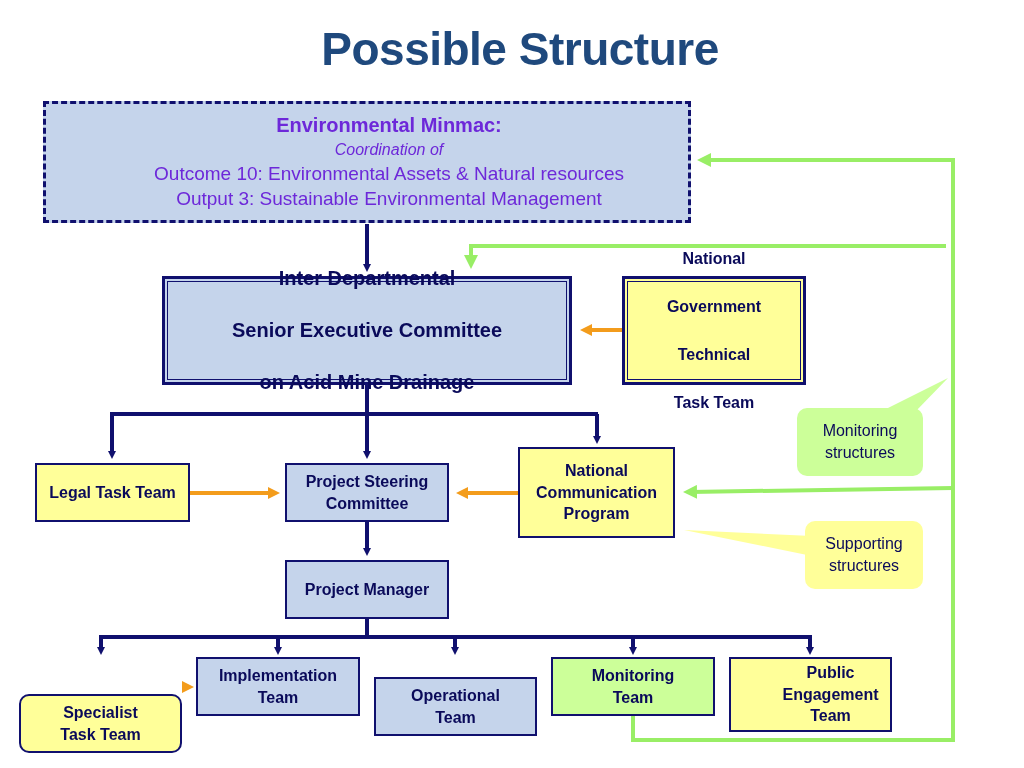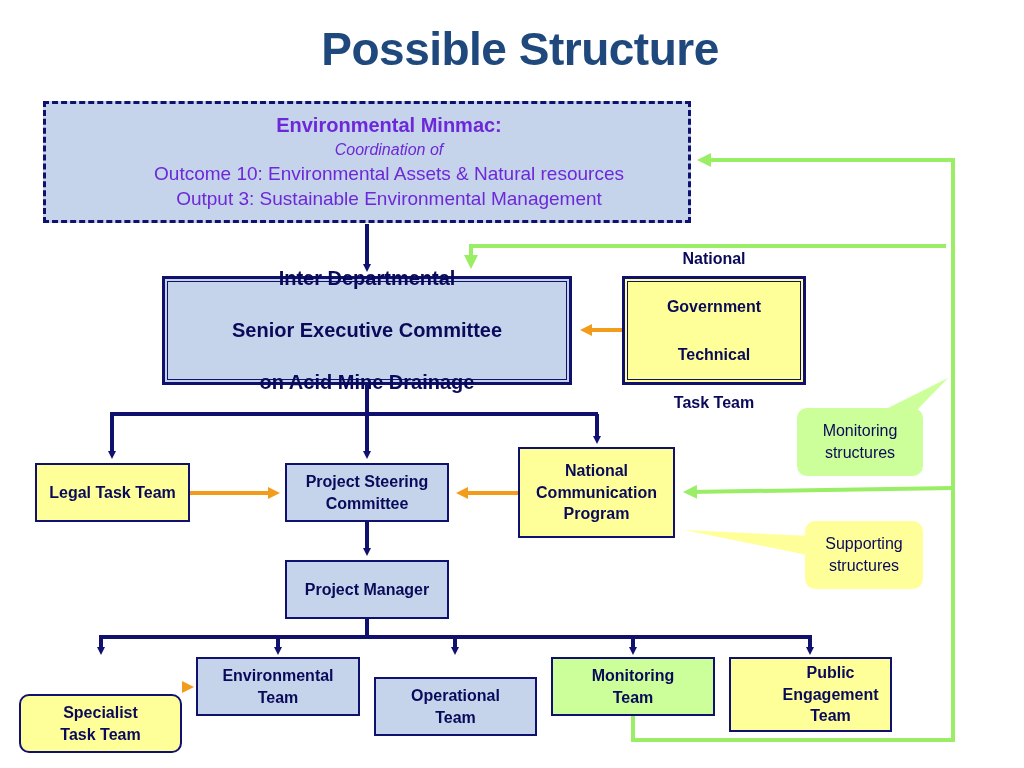--- a/index.html
+++ b/index.html
@@ -112,21 +112,21 @@
 
 <div class="box blue thin" style="left:285px; top:560px; width:164px; height:59px;">
   <div>Project Manager</div>
 </div>
 
 <div class="box yellow thin" style="left:19px; top:694px; width:163px; height:59px;border-radius:10px;">
   <div>Specialist</div>
   <div>Task Team</div>
 </div>
 <div class="box blue thin" style="left:196px; top:657px; width:164px; height:59px;">
-  <div>Environmental</div>
+  <div>Implementation</div>
   <div>Team</div>
 </div>
 <div class="box blue thin" style="left:374px; top:677px; width:163px; height:59px;">
   <div>Operational</div>
   <div>Team</div>
 </div>
 <div class="box green thin" style="left:551px; top:657px; width:164px; height:59px;">
   <div>Monitoring</div>
   <div>Team</div>
 </div>

